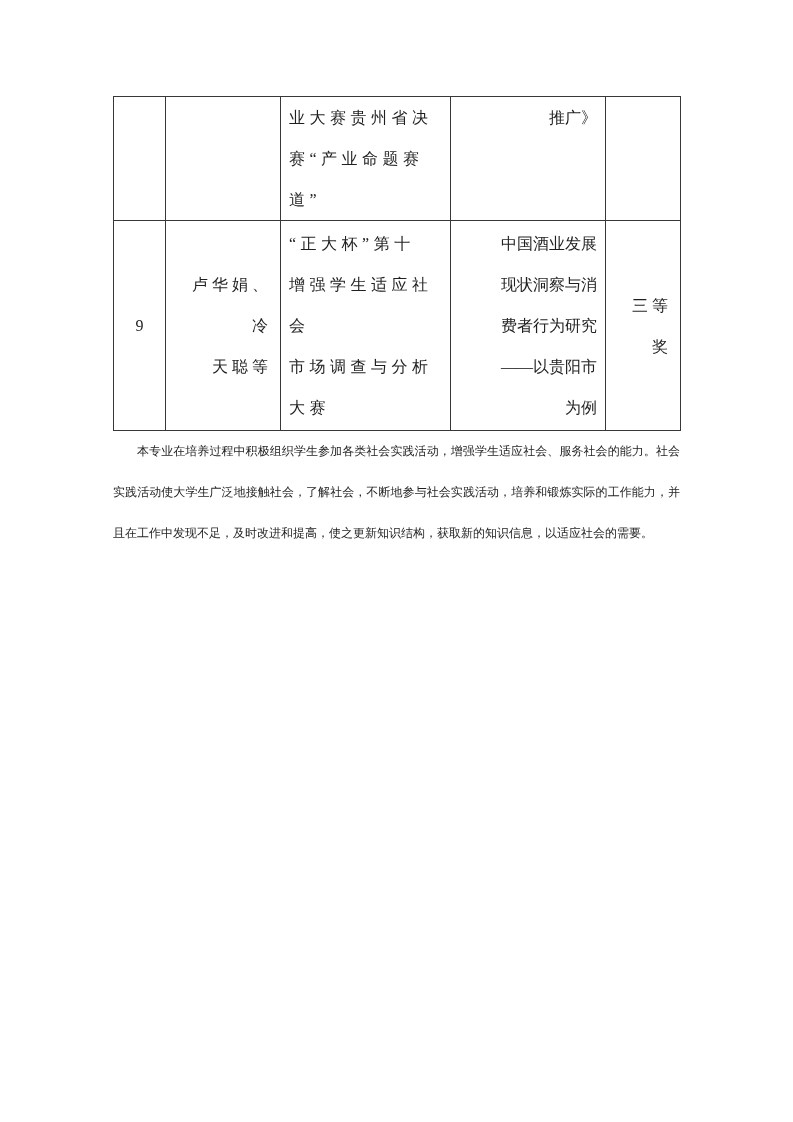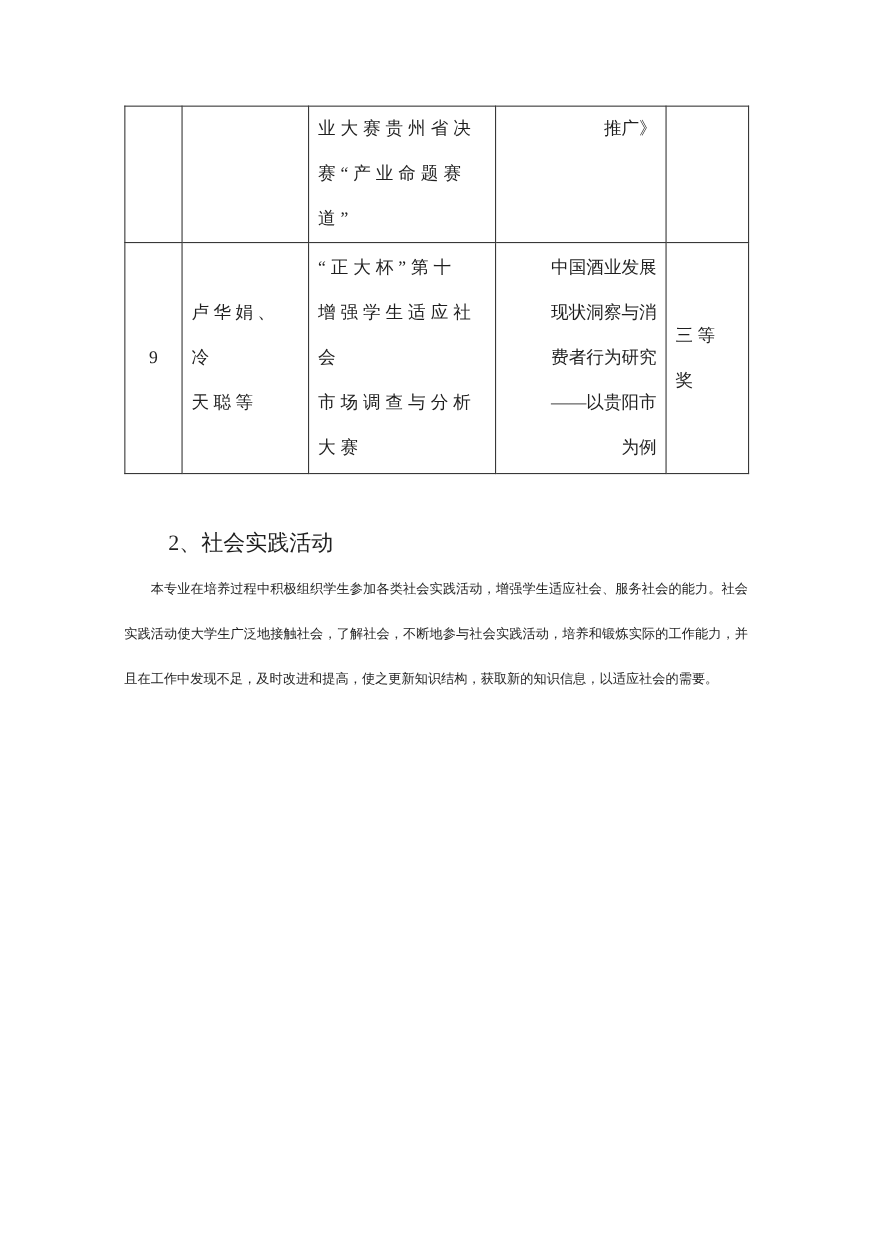--- a/index.html
+++ b/index.html
@@ -34,24 +34,24 @@
     border: 1.5px solid #383838;
     padding: 0 8px;
     overflow: hidden;
   }
   tr.row-partial { height: 123px; }
   tr.row-partial td { vertical-align: top; }
   tr.row-main { height: 210px; }
   tr.row-main td { vertical-align: middle; }
 
   td.c-index  { text-align: center; padding: 0 2px; }
-  td.c-members{ text-align: left; letter-spacing: 4px; white-space: pre-line; padding: 0 4px; }
+  td.c-members{ text-align: right; letter-spacing: 4px; white-space: pre-line; padding: 0 4px; }
   td.c-comp   { text-align: left;   letter-spacing: 4.5px; white-space: pre-line; }
   td.c-proj   { text-align: right; white-space: pre-line; }
-  td.c-award  { text-align: left; letter-spacing: 4px; padding: 0 2px; }
+  td.c-award  { text-align: right; letter-spacing: 4px; padding: 0 2px; }
 
   
   .section-heading {
     margin-top: 43px;
     font-size: 20px;
     line-height: 41px;
     text-indent: 2em;
     white-space: nowrap;
   }
   .body-paragraph {
@@ -98,17 +98,16 @@
           <td class="c-proj">中国酒业发展
 现状洞察与消
 费者行为研究
 ——以贵阳市
 为例</td>
           <td class="c-award">三等奖</td>
         </tr>
       </tbody>
     </table>
 
-    <p class="section-heading">2、社会实践活动</p>
     <p class="body-paragraph">本专业在培养过程中积极组织学生参加各类社会实践活动，增强学生适应社会、服务社会的能力。社会实践活动使大学生广泛地接触社会，了解社会，不断地参与社会实践活动，培养和锻炼实际的工作能力，并且在工作中发现不足，及时改进和提高，使之更新知识结构，获取新的知识信息，以适应社会的需要。</p>
 
   </div>
 </div>
 
 </body></html>

